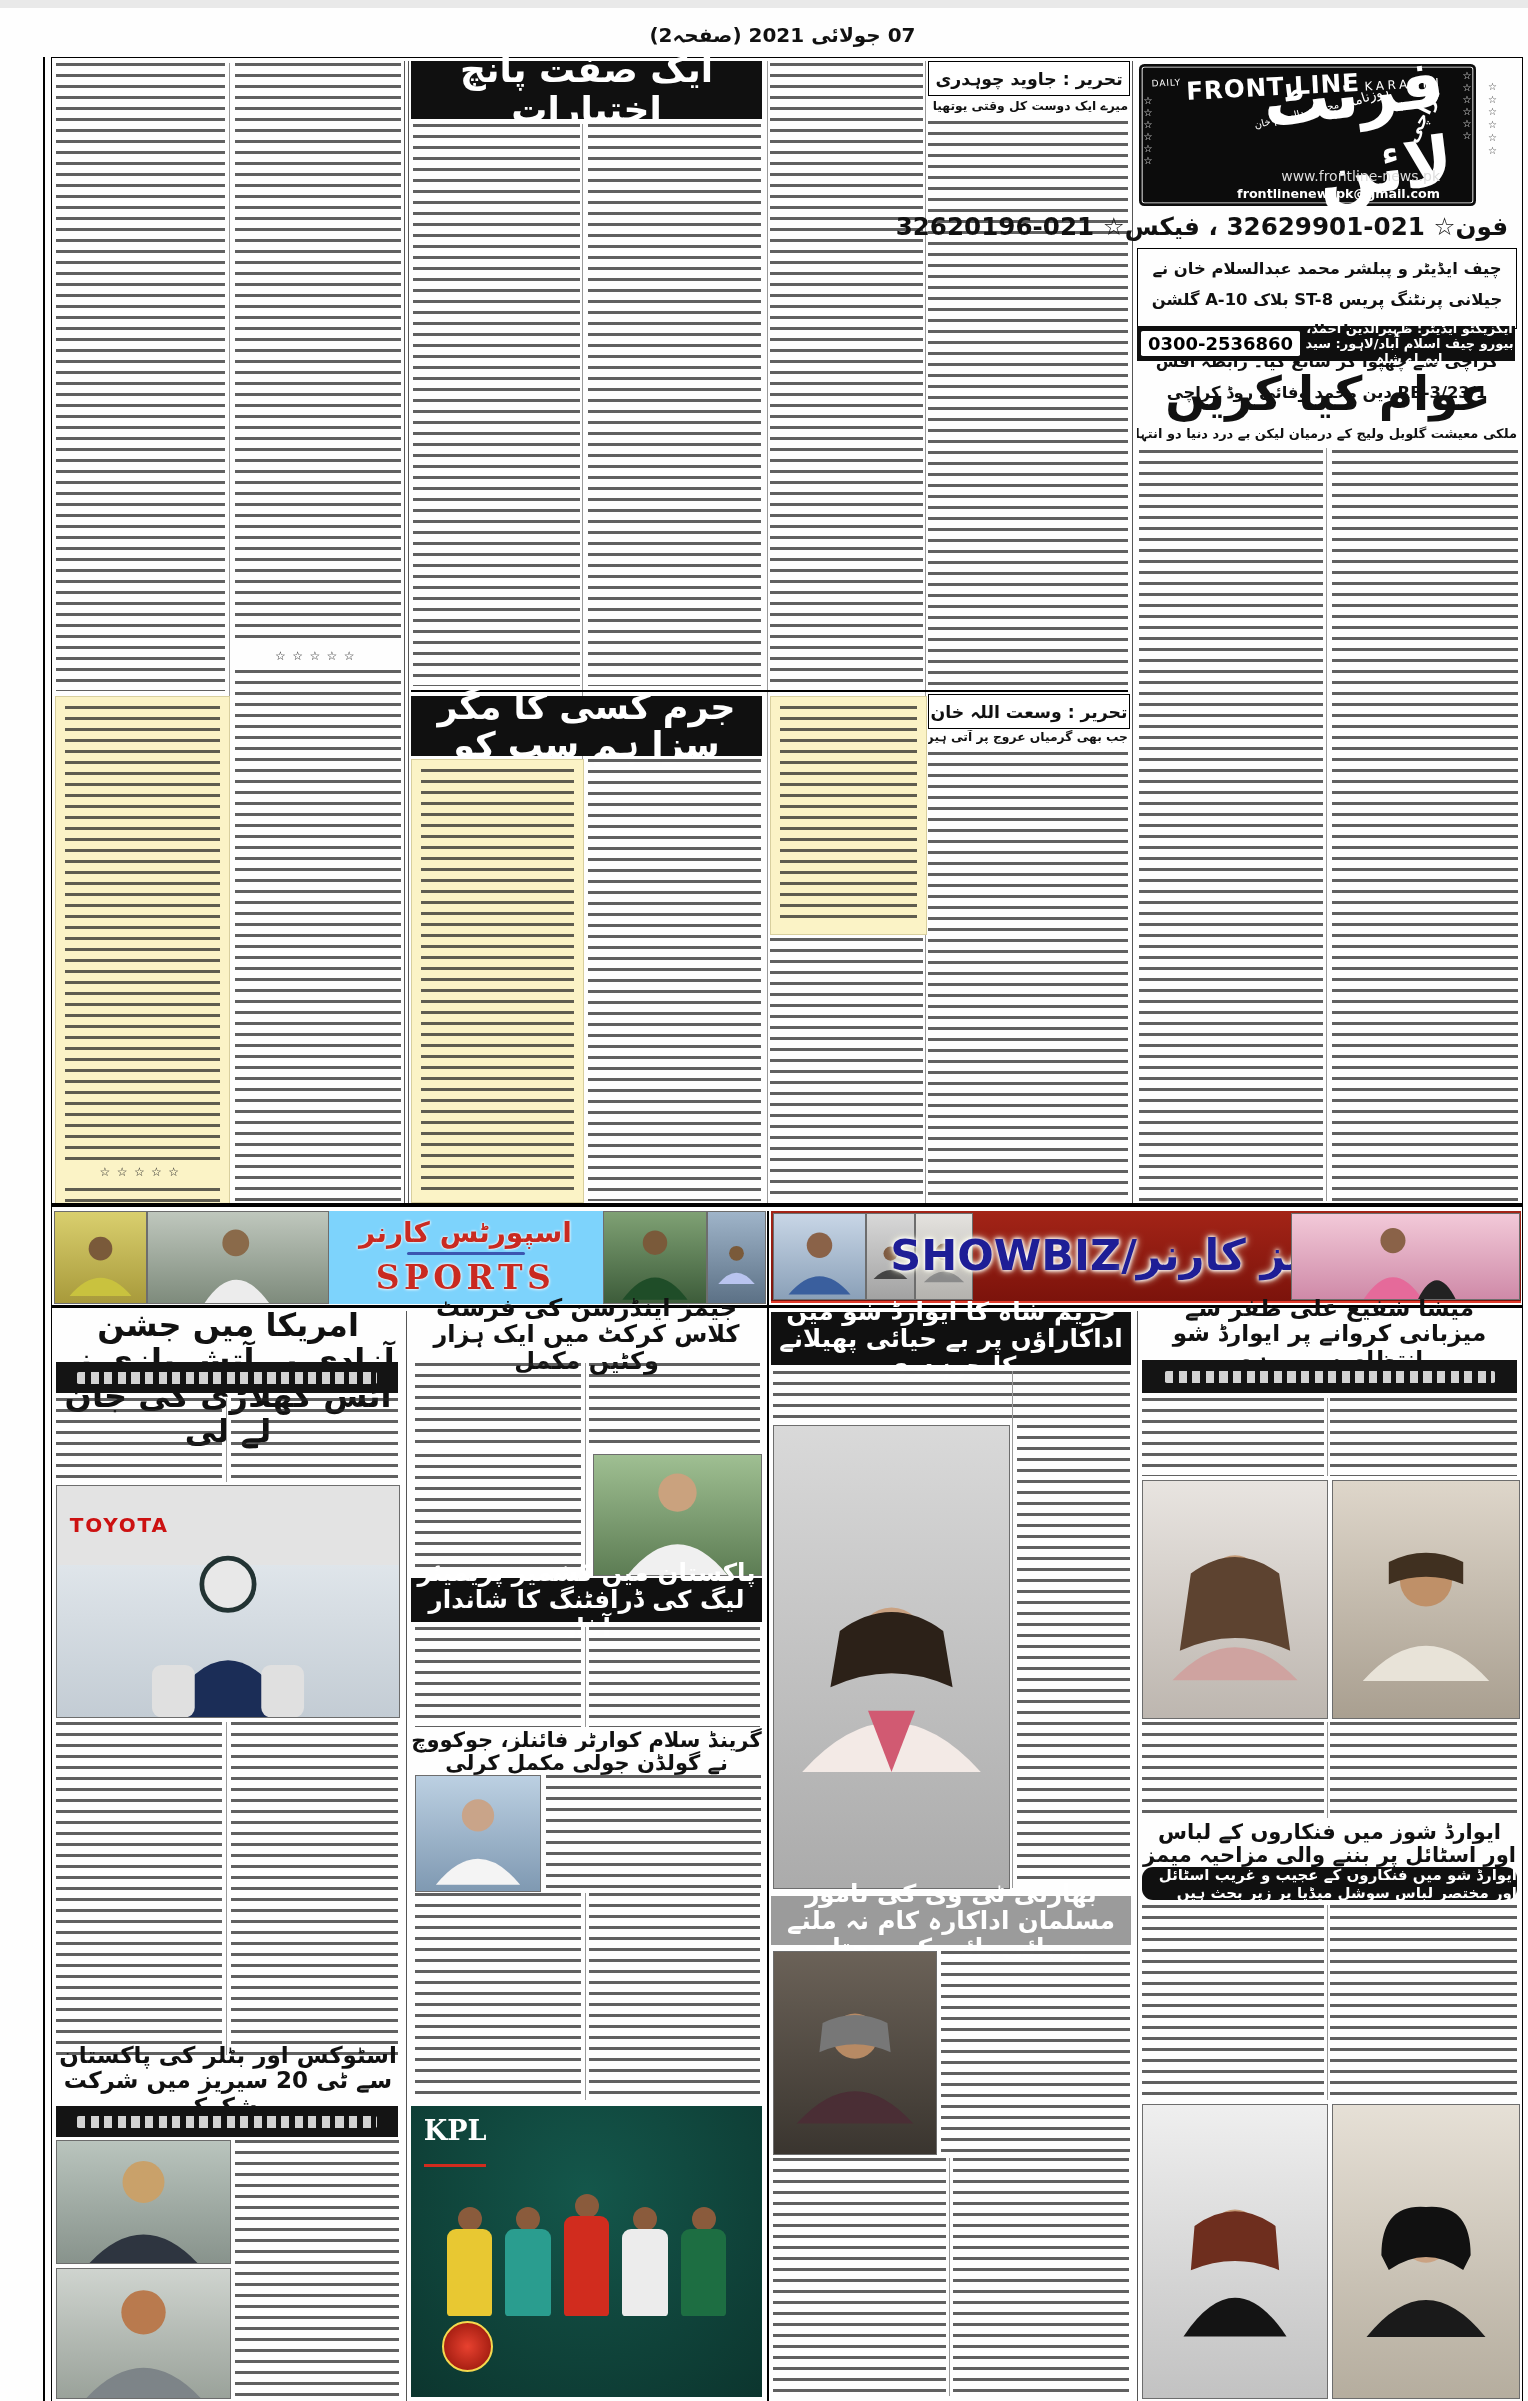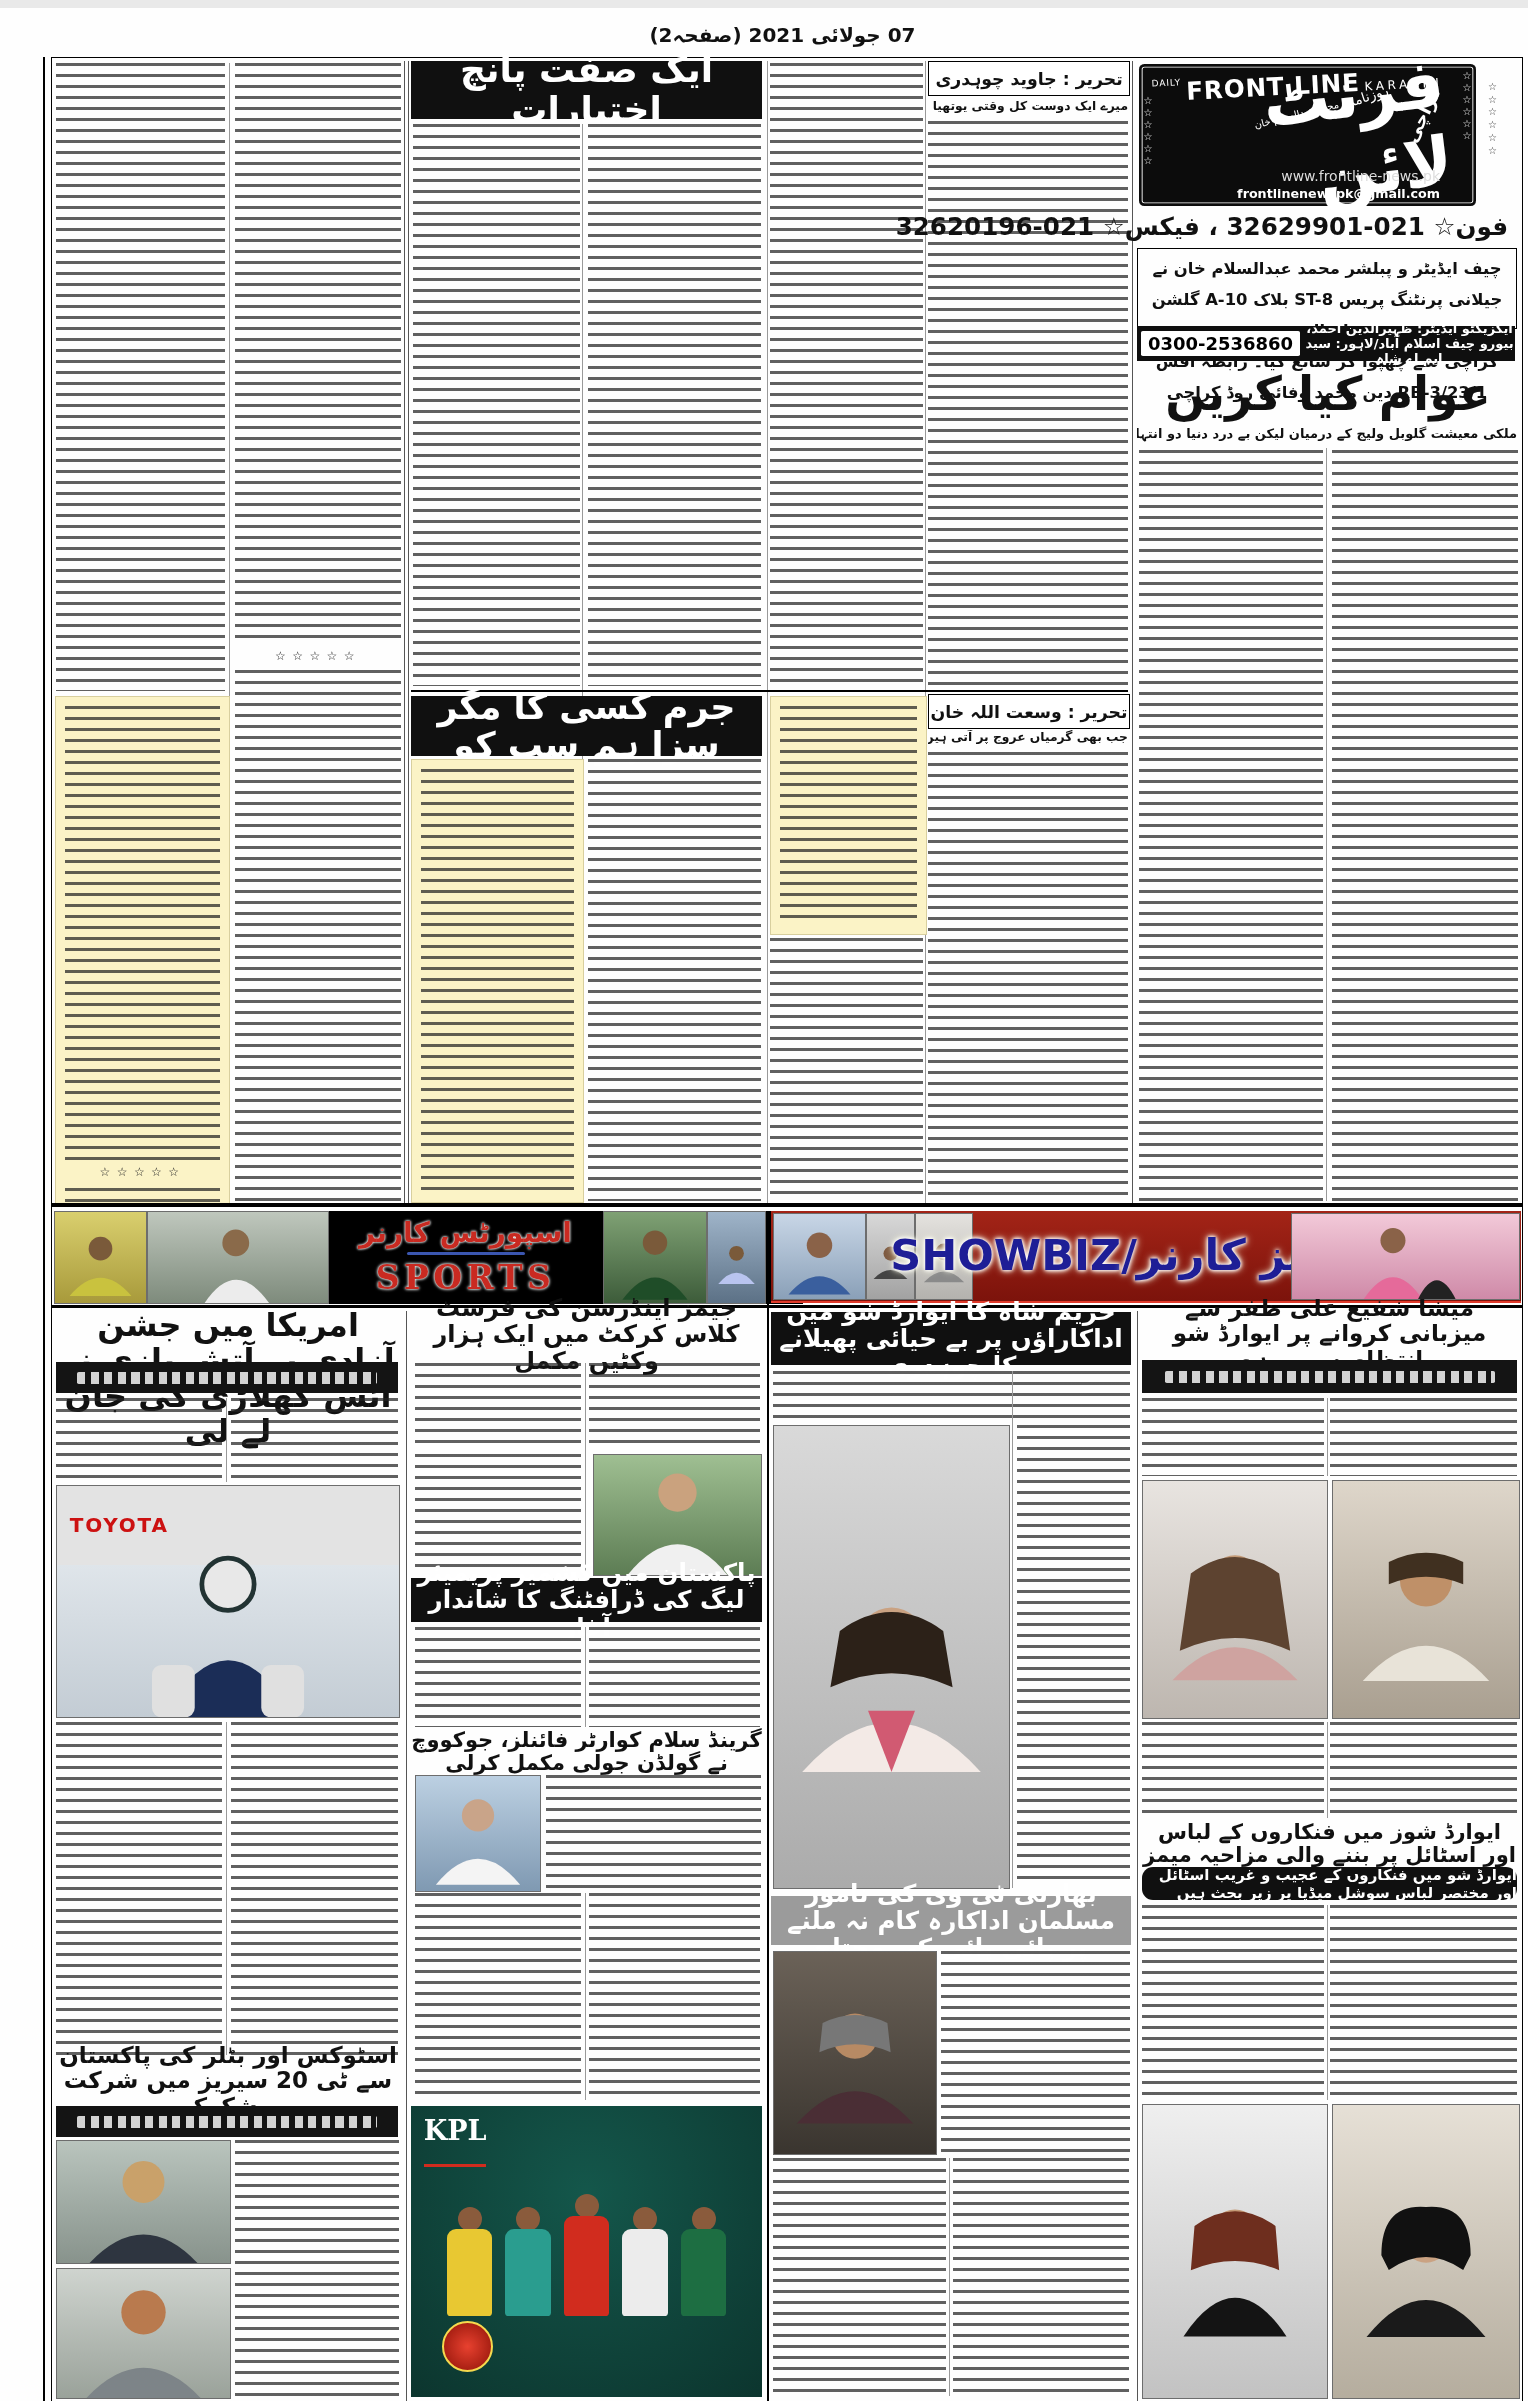--- a/index.html
+++ b/index.html
@@ -38,21 +38,21 @@
   #mast .city{position:absolute;right:24px;top:40px;color:#fff;font-size:18px;font-weight:bold;transform:rotate(-64deg);direction:rtl;}
   #mast .web{position:absolute;right:36px;bottom:22px;color:#ddd;font-size:14px;}
   #mast .mail{position:absolute;right:36px;bottom:5.5px;color:#fff;font-size:12.7px;font-weight:bold;}
   #mast .starcol{position:absolute;color:#fff;font-size:10px;line-height:12px;white-space:pre-line;}
   .phoneline{font-weight:bold;font-size:24.6px;direction:rtl;text-align:center;white-space:nowrap;}
   .pubbox{border:1.8px solid #000;direction:rtl;text-align:center;font-weight:bold;font-size:16.4px;line-height:1.9;padding-top:3.6px;}
   .editorbar{background:#0f0f0f;display:flex;align-items:center;direction:rtl;}
   .editorbar .txt{color:#fff;font-size:13px;font-weight:bold;flex:1;text-align:center;direction:rtl;}
   .editorbar .mob{background:#fff;color:#000;font-weight:bold;font-size:18px;padding:1.8px 7.3px;margin:2.7px 3.6px;border-radius:1.8px;direction:ltr;}
   
-  #sbanner{background:#000000;display:flex;padding-left:37px;}
+  #sbanner{background:#7dd3fc;display:flex;}
   .sb-text{display:flex;flex-direction:column;align-items:center;justify-content:center;}
   .sb-ur{color:#c92a21;font-size:28px;font-weight:bold;direction:rtl;text-shadow:0 0 2.7px #fff,0 0 2.7px #fff;}
   .sb-line{width:118px;height:3.6px;background:#3b56b0;margin:2.7px 0;border-radius:1.8px;}
   .sb-en{color:#c92a21;font-family:"DejaVu Serif",serif;font-weight:bold;font-size:33px;letter-spacing:4.5px;text-shadow:0 0 2.7px #fff,0 0 3.6px #fff;}
   
   #bbanner{background:linear-gradient(#a32417,#7c130b);border-bottom:2.7px solid #e03a2a;}
   .bz-text{color:#1e1e96;font-size:43px;font-weight:bold;direction:rtl;white-space:nowrap;
       text-shadow:0 0 3.6px #fff,0 0 5.5px #fff,0 0 8.2px #ffd;display:flex;align-items:center;justify-content:center;}
   
   #kpl{background:radial-gradient(circle at 50% 30%, #14574b, #0c352e);}

